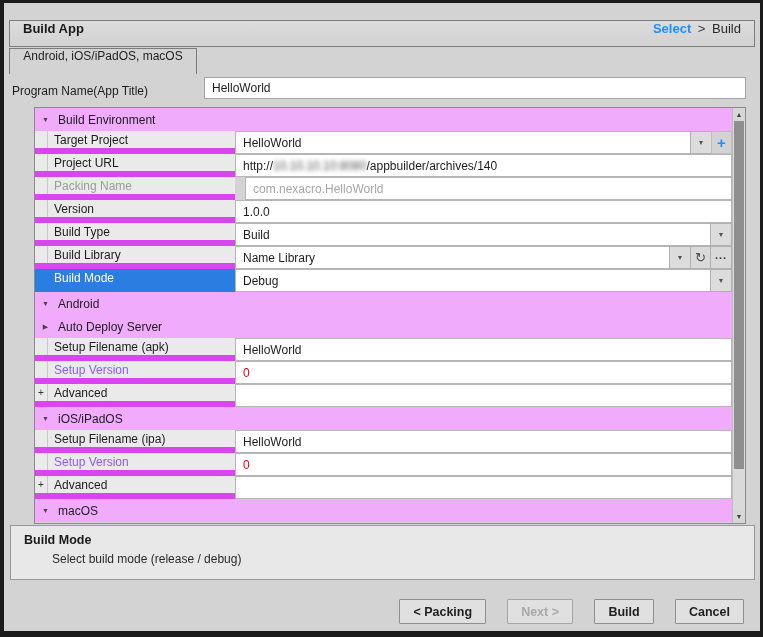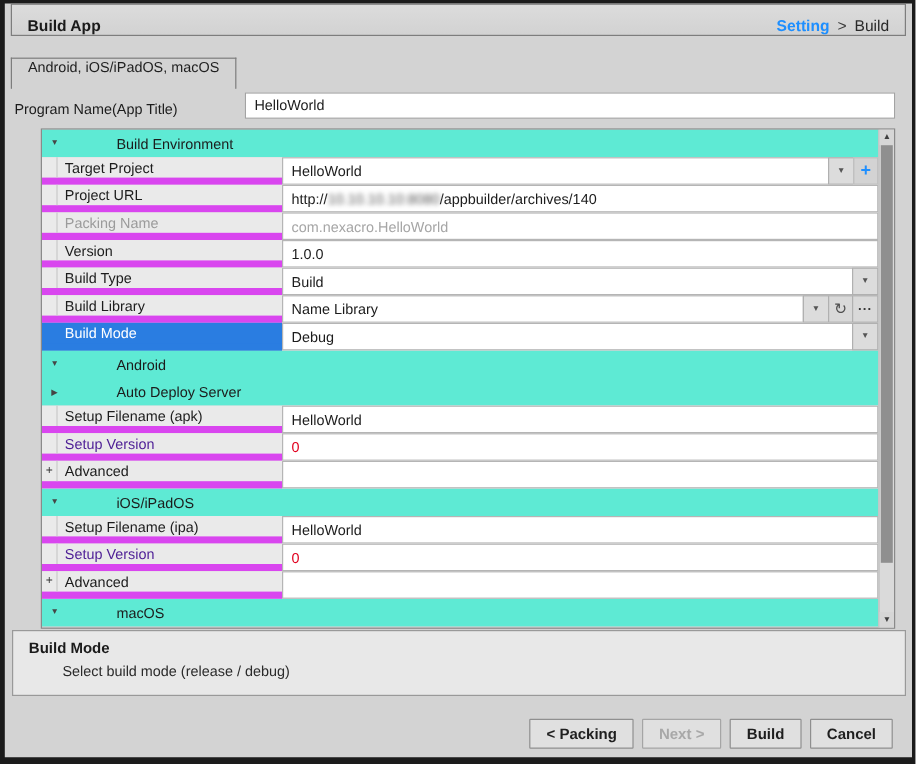--- a/index.html
+++ b/index.html
@@ -8,24 +8,24 @@
 
   .dialog {
     position: relative; width: 763px; height: 637px;
     background: #d3d3d3;
     border: 3px solid #1b1b1b; border-bottom-width: 6px; border-left-width: 4px;
     overflow: hidden;
   }
 
   
   .titlebar {
-    position: absolute; left: 5px; right: 5px; top: 0; height: 27px;
+    position: absolute; left: 5px; right: 5px; top: 17px; height: 27px;
     background: linear-gradient(#dcdcdc,#d2d2d2);
     border: 1px solid #7d7d7d;
-    display: flex; align-items: flex-end; justify-content: space-between;
+    display: flex; align-items: flex-start; justify-content: space-between;
     padding: 0 13px;
     gap: 40px;
   }
   .titlebar .title { font-weight: bold; font-size: 13px; color:#1a1a1a; }
   .crumbs { font-size: 13px; }
   .crumb-link { color:#1e8fff; font-weight: bold; text-decoration: none; cursor:pointer; }
   .crumb-sep { color:#3a3a3a; margin: 0 3px; }
   .crumb-cur { color:#2a2a2a; }
 
   
@@ -45,42 +45,42 @@
   }
 
   
   .grid {
     position: absolute; left: 30px; top: 104px; width: 712px; height: 417px;
     background: #d3d3d3; border: 1px solid #8a8a8a; overflow: hidden;
   }
   .rows { position: absolute; left: 0; top: 0; right: 13px; }
   .row { height: 23px; display: flex; align-items: stretch; }
 
-  .row.section { background: #5eead4; align-items: center; cursor: default; gap: 39px; }
+  .row.section { background: #f0abfc; align-items: center; cursor: default; }
   .sec-icon { width: 16px; text-align: center; font-size: 7px; color:#454545; padding-left: 5px; }
   .sec-label { padding-left: 7px; color:#1c1c1c; }
 
   .label-wrap {
     width: 200px; display: flex; align-items: center;
     background: #eaeaea; border-bottom: 6px solid #d946ef; cursor: default;
   }
   .gutter {
     width: 13px; align-self: stretch; display: flex; align-items: center; justify-content: center;
     border-right: 1px solid #c9c9c9; font-size: 10px; color:#333;
   }
   .plabel { padding-left: 6px; color:#1c1c1c; white-space: nowrap; overflow: hidden; }
 
   .row.selected .label-wrap { background: #2a7de1; border-bottom-color:#2a7de1; }
   .row.selected .plabel { color: #fff; }
   .row.selected .gutter { border-right-color: transparent; }
 
-  .row.error .plabel { color: #4c1d95; }
+  .row.error .plabel { color: #8b5cf6; }
   .row.error .vcell { color: #e1001e; }
   .row.disabled .plabel { color: #9b9b9b; }
-  .row.disabled .vcell { color: #a6a6a6; }
+  .row.disabled .vcell { color: #a6a6a6; margin-left: 10px; }
 
   .value-area { flex: 1; display: flex; align-items: stretch; }
   .vcell {
     flex: 1; background: #fff; border: 1px solid #b5b5b5;
     display: flex; align-items: center; padding: 0 7px;
     color:#1c1c1c; white-space: nowrap; overflow: hidden;
   }
   .mini-btn {
     width: 22px; background: #dcdcdc; border: 1px solid #b0b0b0; margin-left: -1px;
     display: flex; align-items: center; justify-content: center;
@@ -107,39 +107,39 @@
     position: absolute; left: 6px; top: 522px; width: 745px; height: 55px;
     background: #e8e8e8; border: 1px solid #999;
     padding: 7px 13px;
   }
   .desc-title { font-weight: bold; font-size: 12.5px; color:#1a1a1a; margin-bottom: 5px; }
   .desc-text { font-size: 12px; color:#2a2a2a;margin-left:28px; }
 
   
   .footer {
     position: absolute; right: 16px; top: 596px; height: 27px;
-    display: flex; gap: 7px;
+    display: flex; gap: 21px;
   }
   .btn {
     min-width: 60px; height: 25px; padding: 0 13px;
     background: #e0e0e0; border: 1px solid #8f8f8f; border-radius: 1px;
     font-family: inherit; font-weight: bold; font-size: 12.5px; color:#1f1f1f;
     cursor: pointer;
   }
   .btn.disabled { color:#a8a8a8; border-color:#a5a5a5; cursor: default; }
 </style>
 </head>
 <body>
 
 <div class="dialog">
 
   <div class="titlebar">
     <span class="title">Build App</span>
     <span class="crumbs">
-      <a class="crumb-link">Setting</a>
+      <a class="crumb-link">Select</a>
       <span class="crumb-sep">&gt;</span>
       <span class="crumb-cur">Build</span>
     </span>
   </div>
 
   <div class="tab">
     <span>Android, iOS/iPadOS, macOS</span>
   </div>
 
   <span class="pn-label">Program Name(App Title)</span>

